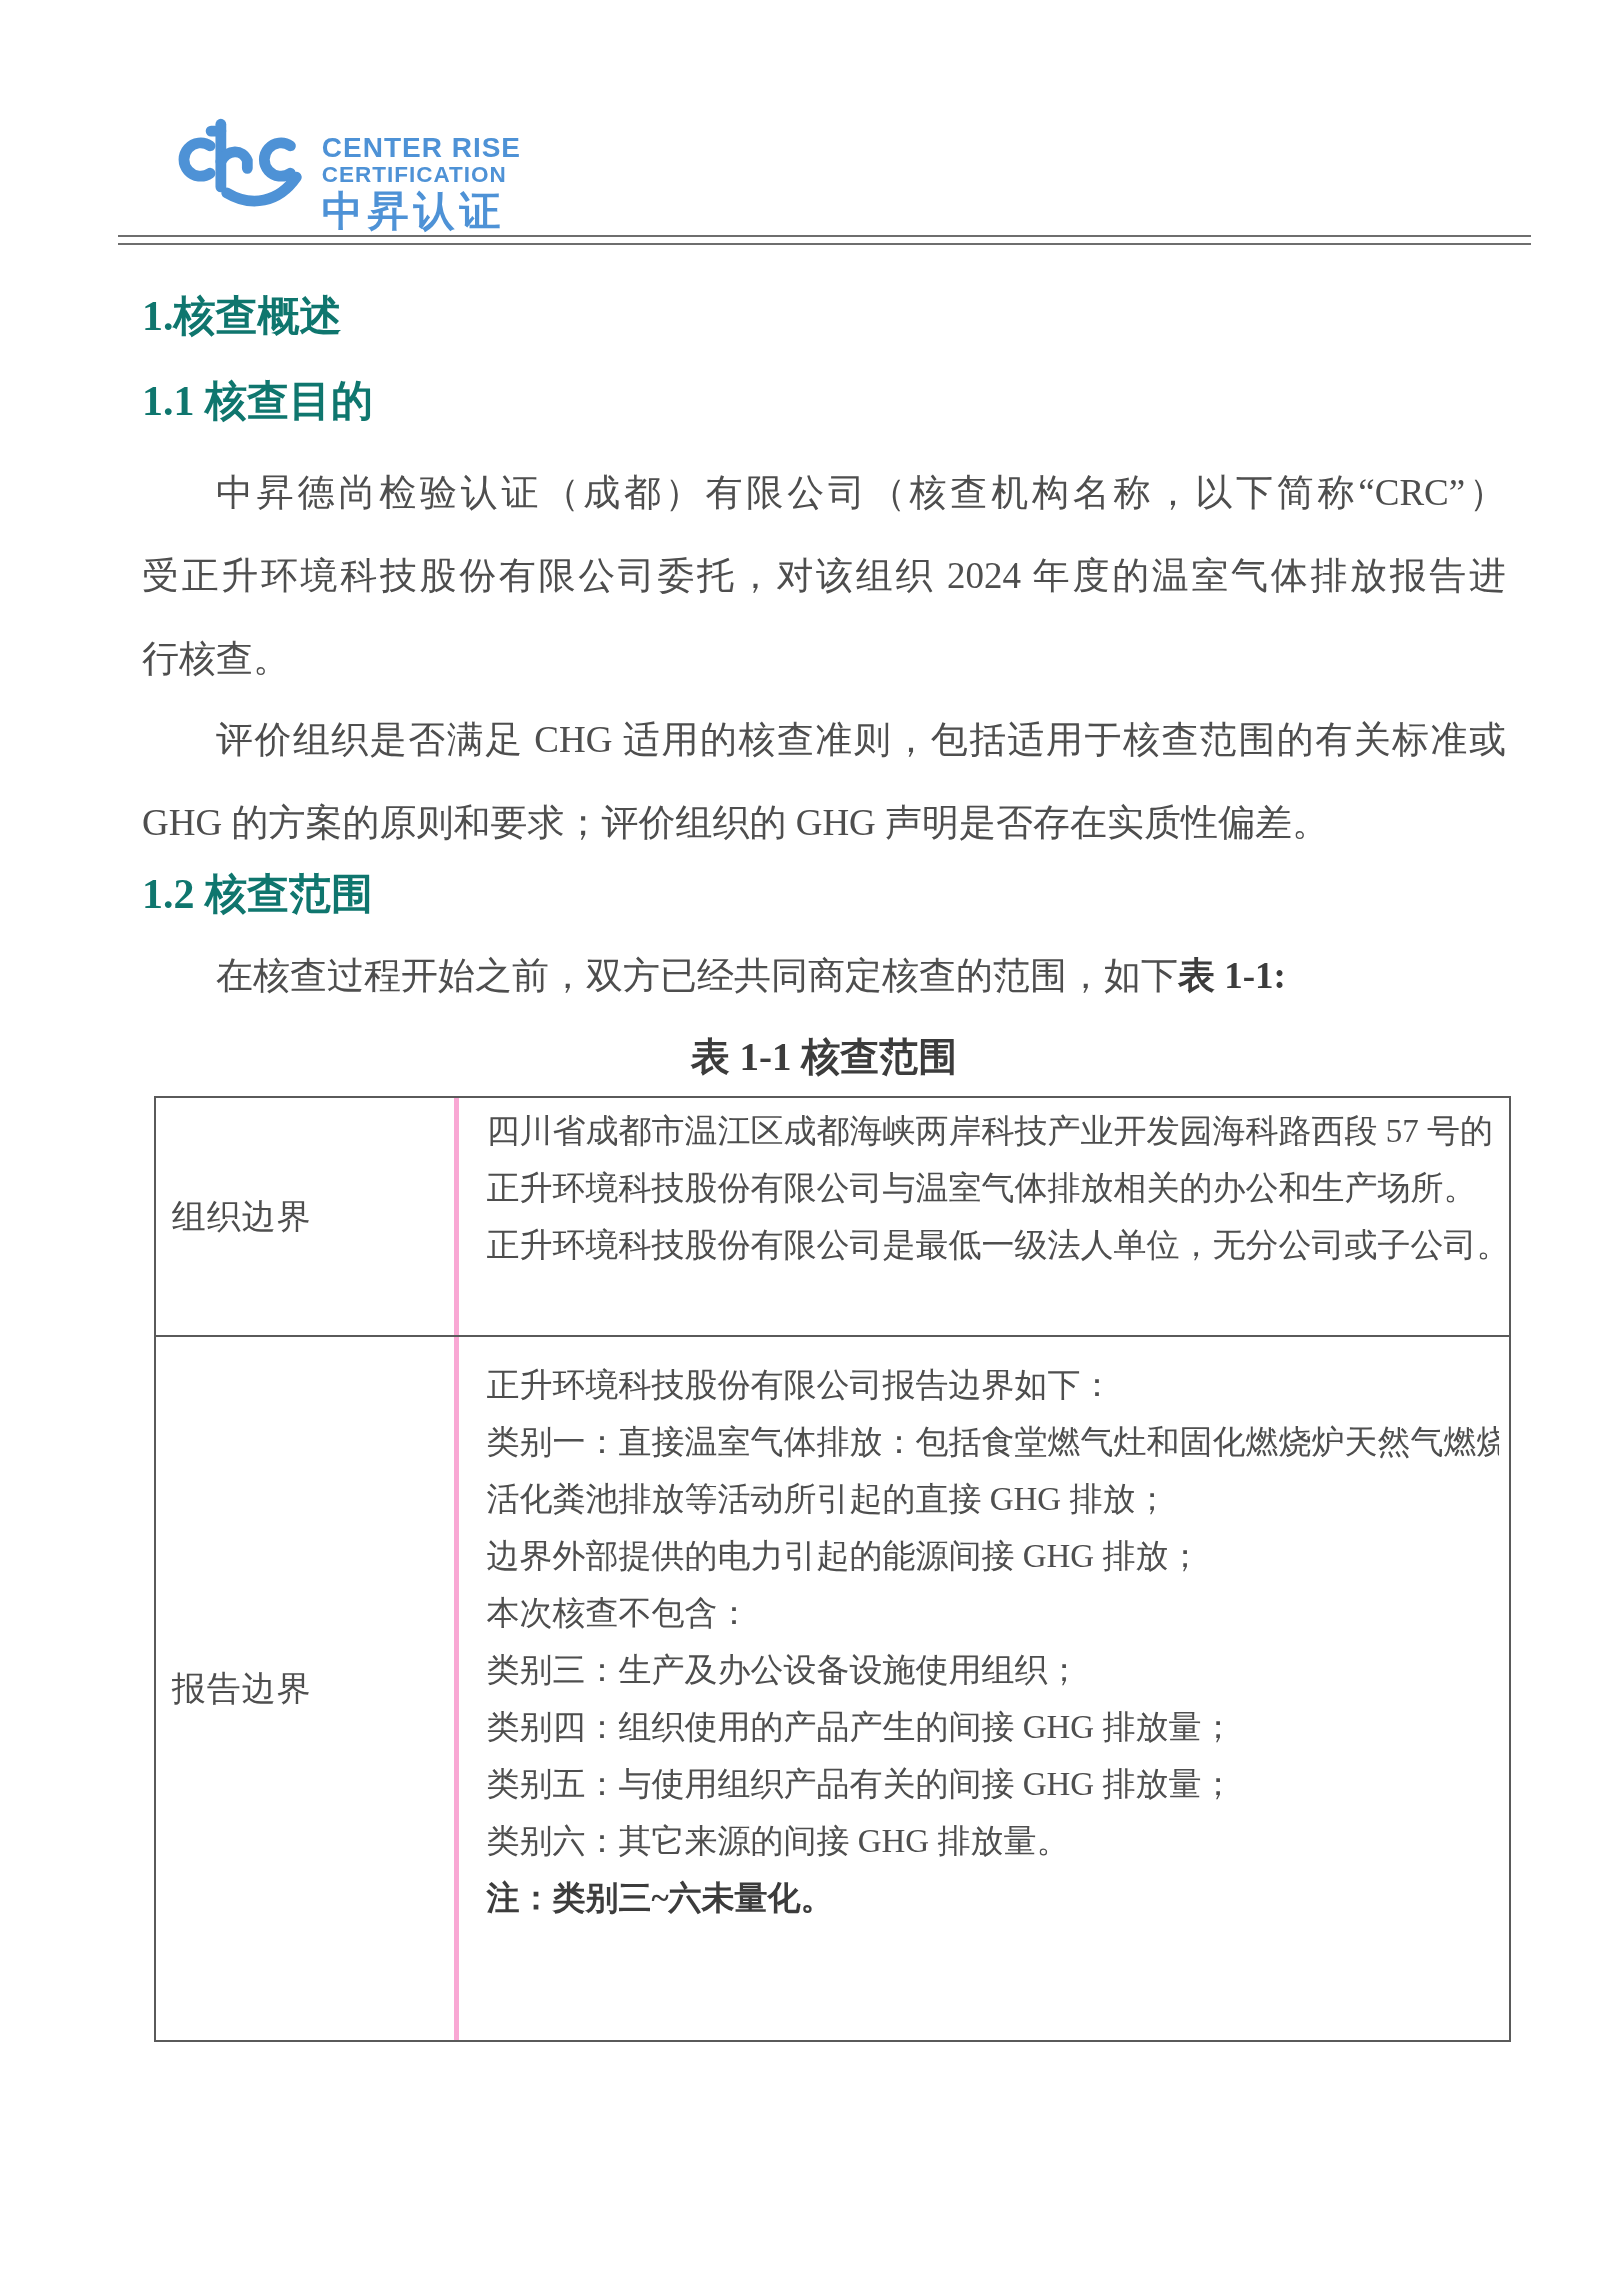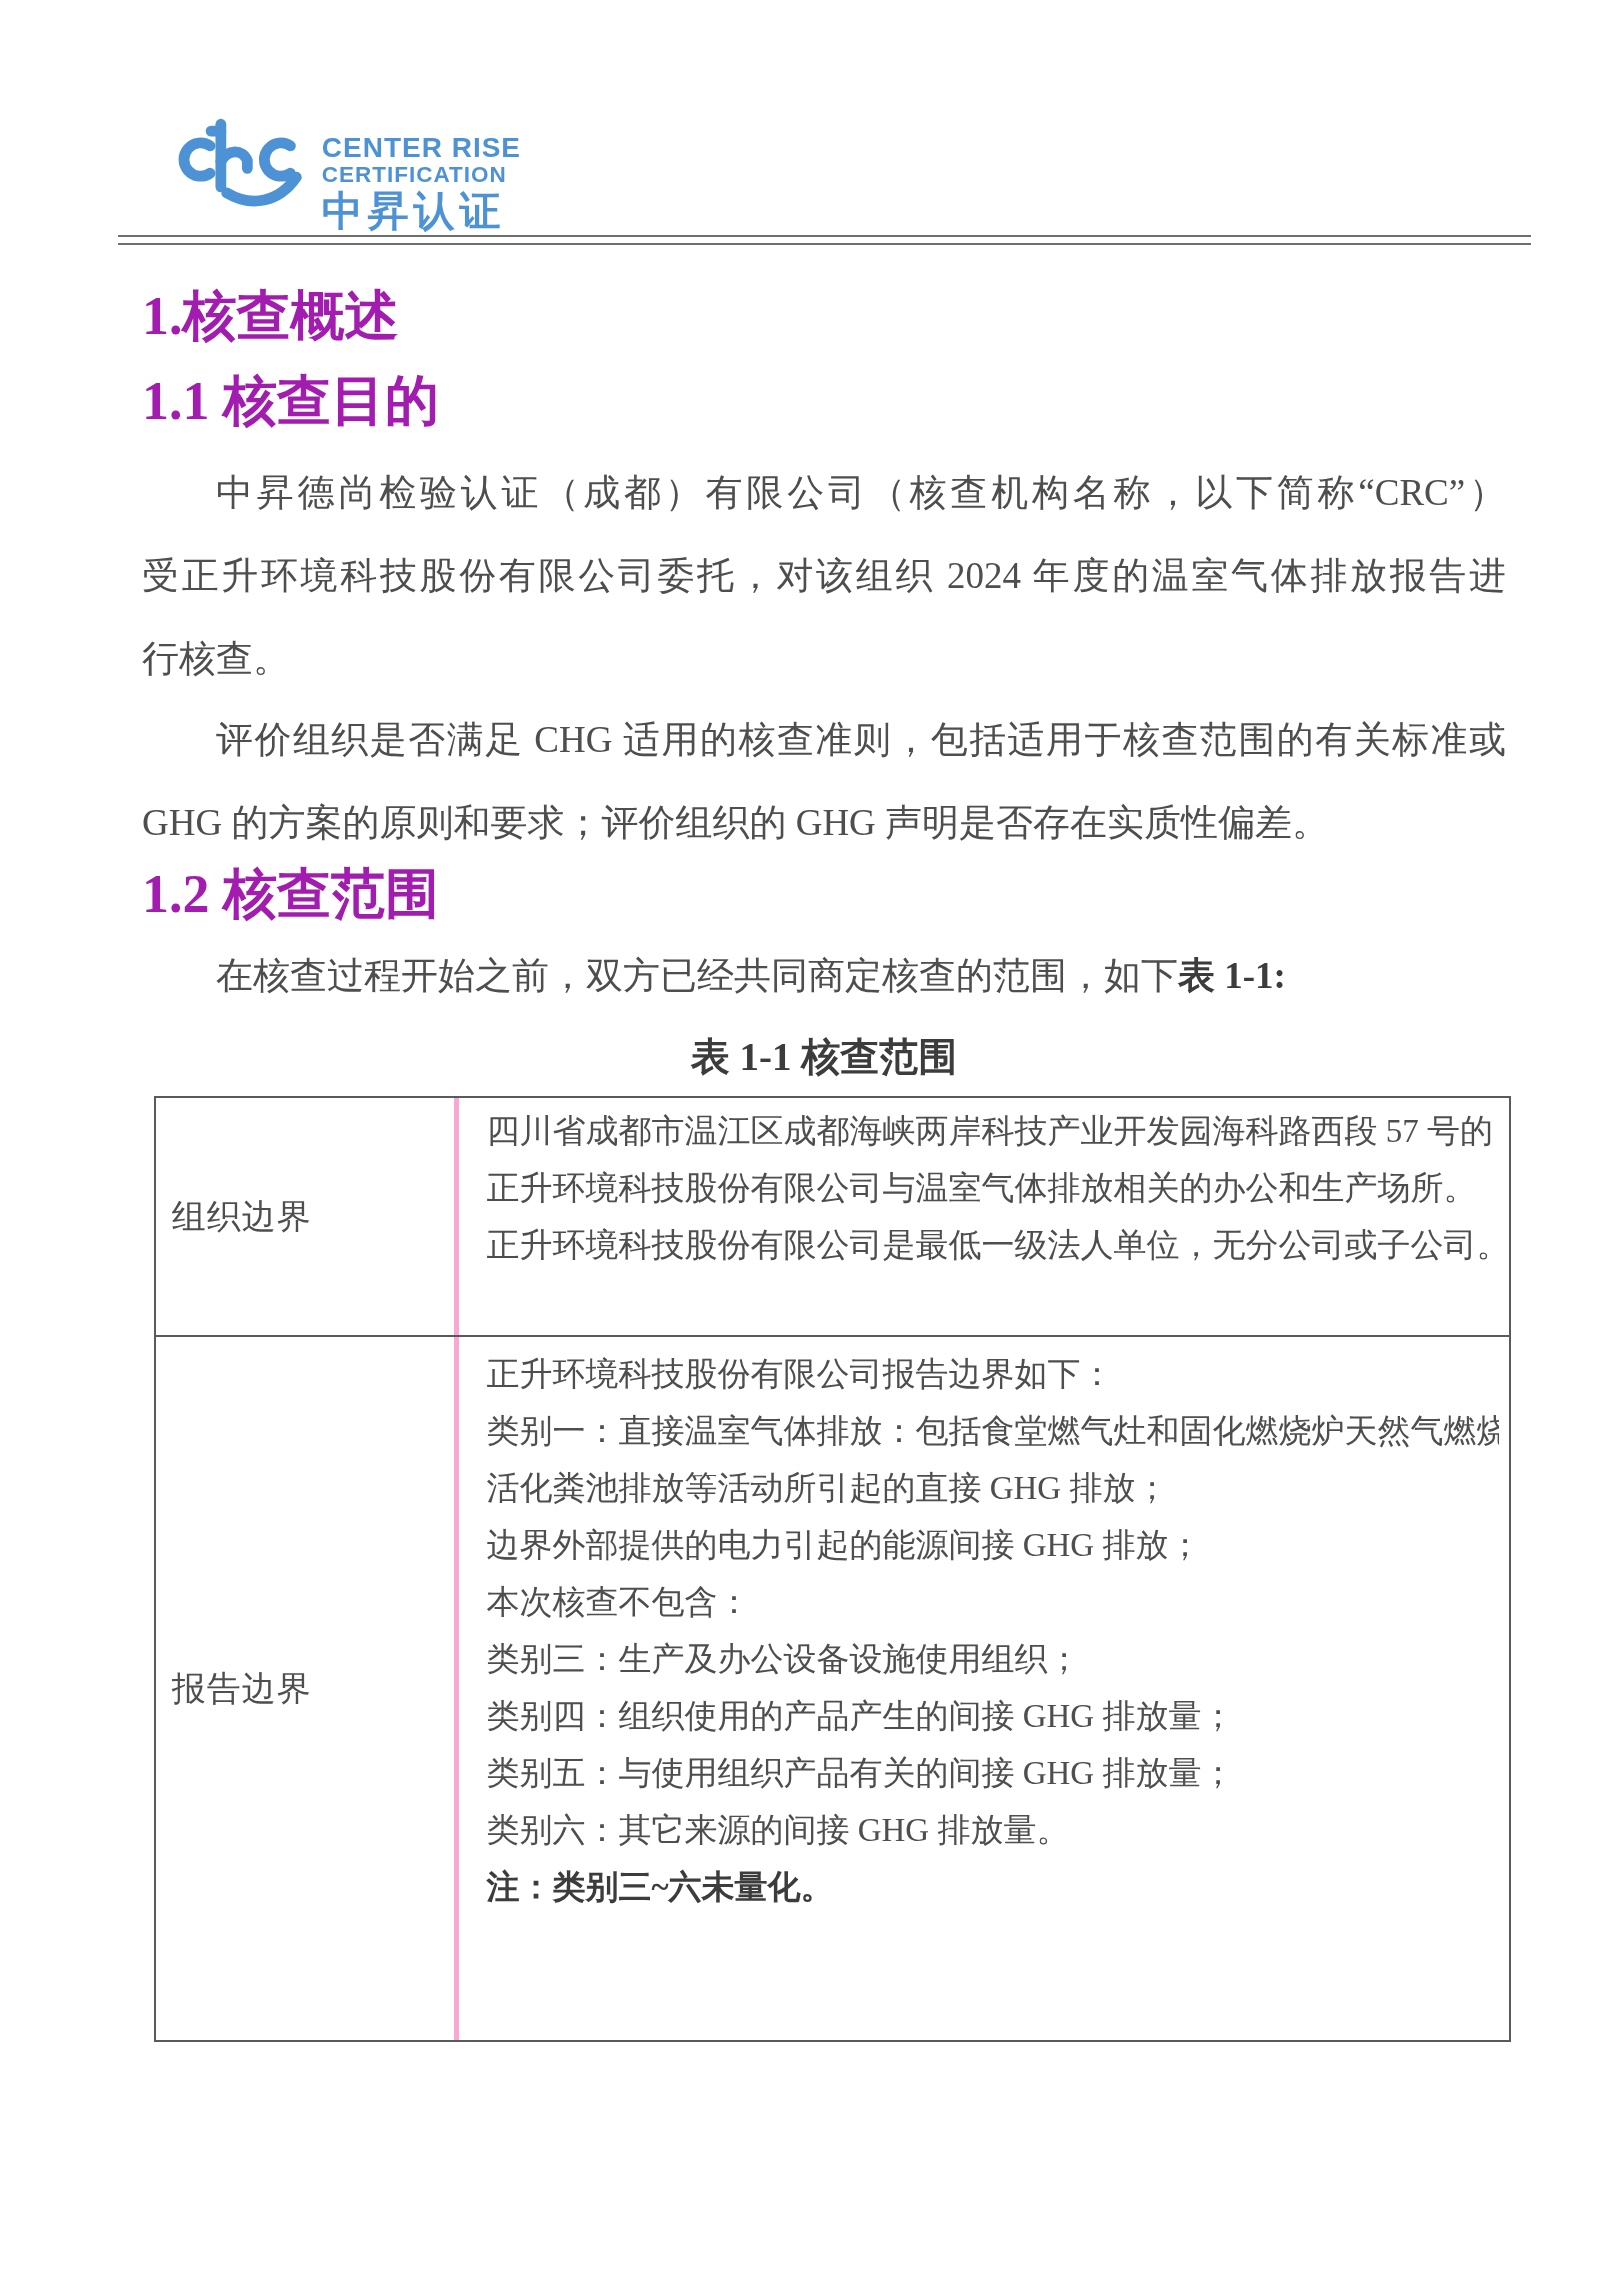--- a/index.html
+++ b/index.html
@@ -13,21 +13,21 @@
   .logo { position:absolute; left:165px; top:110px; display:flex; align-items:flex-start; }
   .logo svg { display:block; }
   .logo-text { margin-left:9.8px; color:#4E92D6; line-height:1; margin-top:23.5px; }
   .logo-line1 { font-family:"Liberation Sans","DejaVu Sans",sans-serif; font-weight:bold; font-size:28px; letter-spacing:1px; }
   .logo-line2 { font-family:Liberation Sans, sans-serif; font-weight:bold; font-size:22.5px; letter-spacing:1px; margin-top:2.9px; }
   .logo-line3 { font-weight:bold; font-size:41px; letter-spacing:4.9px; margin-top:3.9px; }
   
   .rule { position:absolute; left:118px; top:235px; width:1413px; height:5.9px;
           border-top:2.9px solid #6e6e6e; border-bottom:2.9px solid #6e6e6e; }
   
-  .h1 { position:absolute; left:142px; font-size:54px; font-weight:bold; color:#a21caf; line-height:51px; white-space:nowrap; }
+  .h1 { position:absolute; left:142px; font-size:42px; font-weight:bold; color:#0f766e; line-height:51px; white-space:nowrap; }
   .h1.pos-a { top:291px; }
   .h1.pos-b { top:376px; }
   .h1.pos-c { top:869px; }
   
   .para { position:absolute; left:142px; width:1364px; font-size:37px; }
   .para.p1 { top:451px; }
   .para.p2 { top:698px; }
   .para.p3 { top:934px; }
   .pline { height:83px; line-height:83px; overflow:hidden; text-align:justify; white-space:normal; }
   .pline.fill::after { content:""; display:inline-block; width:100%; height:0; vertical-align:top; }
@@ -39,21 +39,21 @@
   .vtable { position:absolute; left:154px; top:1096px; width:1357px;
             border:2px solid #5a5a5a; box-sizing:border-box; }
   .trow { display:flex; box-sizing:border-box; }
   .trow + .trow { border-top:2px solid #5a5a5a; }
   .trow.r1 { height:237px; }
   .trow.r2 { height:705px; }
   .tlabel { width:303px; box-sizing:border-box; border-right:5px solid #f9a8d4;
             display:flex; align-items:center; padding-left:15.7px;
             font-size:34px; color:#4e4e4e; letter-spacing:1px; }
   .tcell { flex:1; box-sizing:border-box; padding:4.9px 9.8px 0 27.4px; font-size:33px; overflow:hidden; }
-  .trow.r2 .tcell { padding-top:9px; }
+  .trow.r2 .tcell { padding-top:20px; }
   .tline { height:57px; line-height:57px; overflow:hidden; white-space:nowrap; }
   .tline.note { font-weight:bold; color:#3c3c3c; }
 </style>
 </head>
 <body>
 
 <div class="page">
 
   <div class="logo">
     <span>

